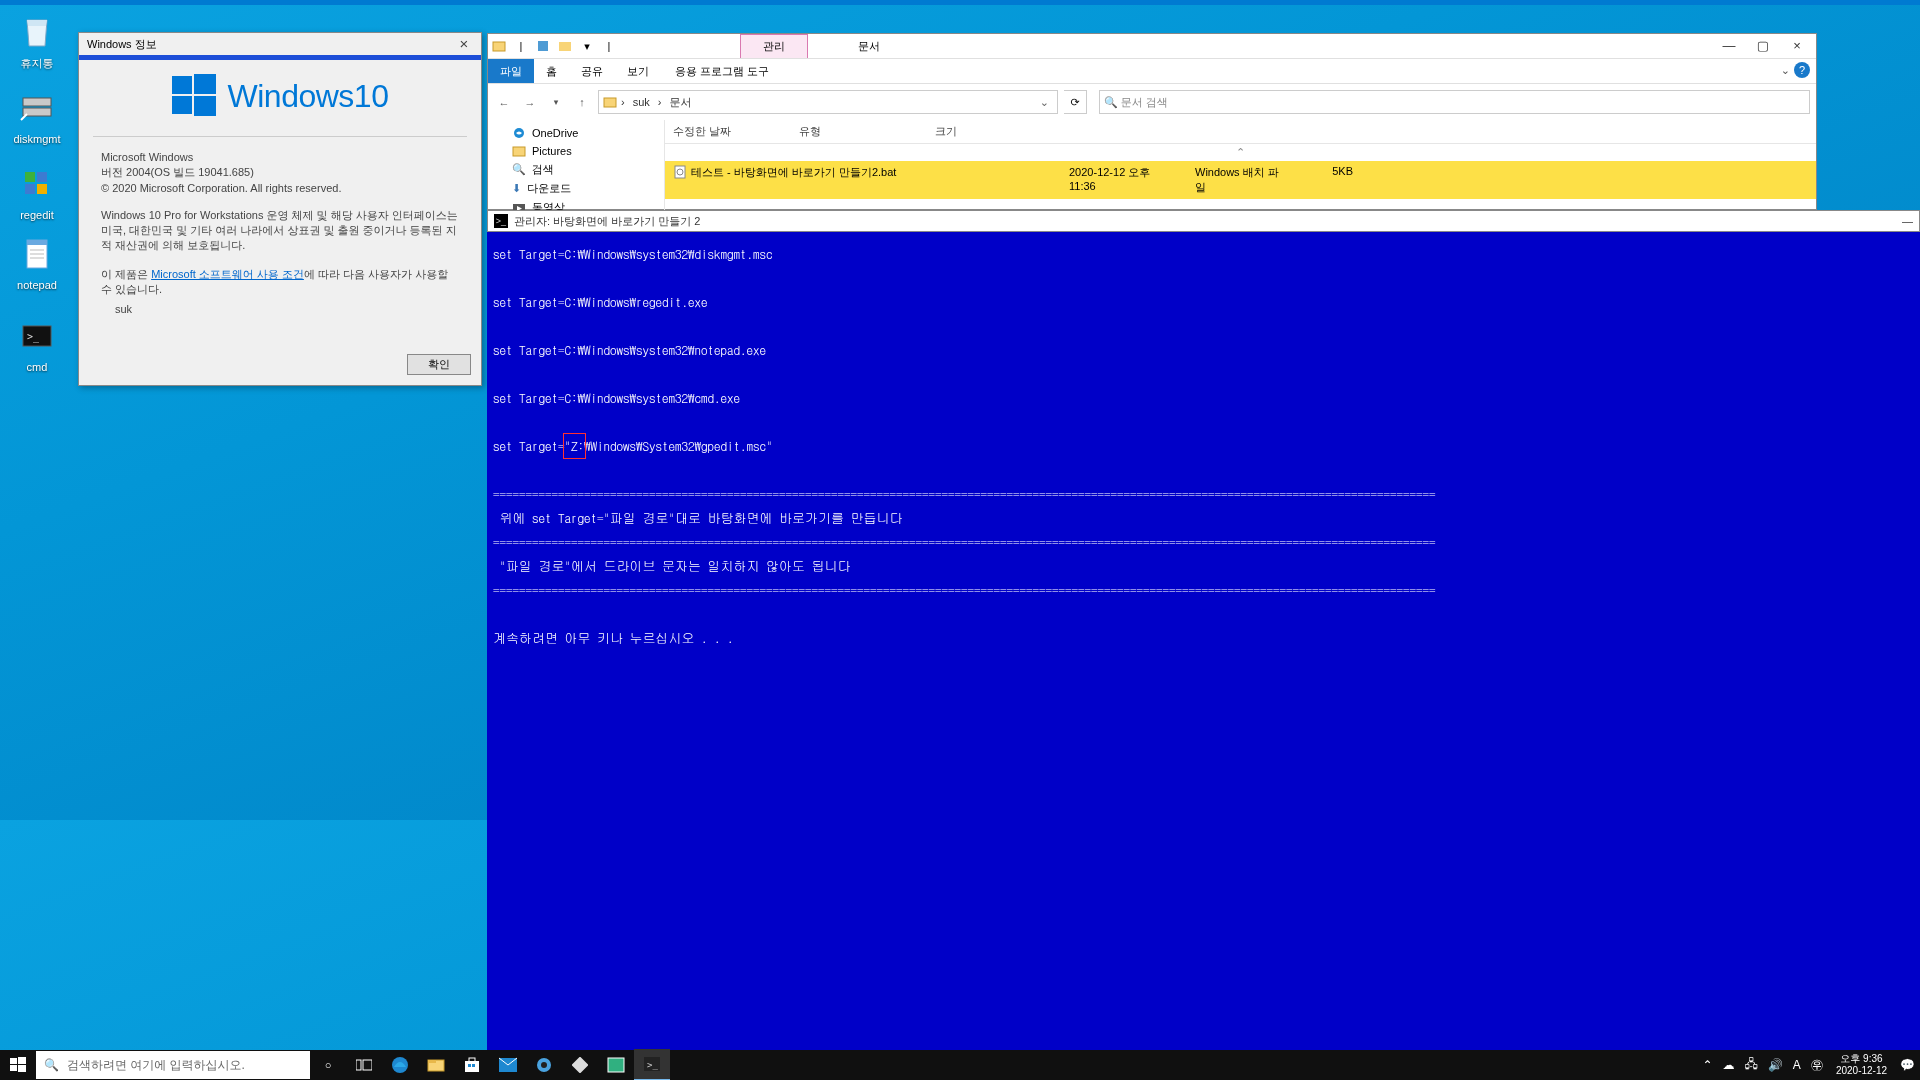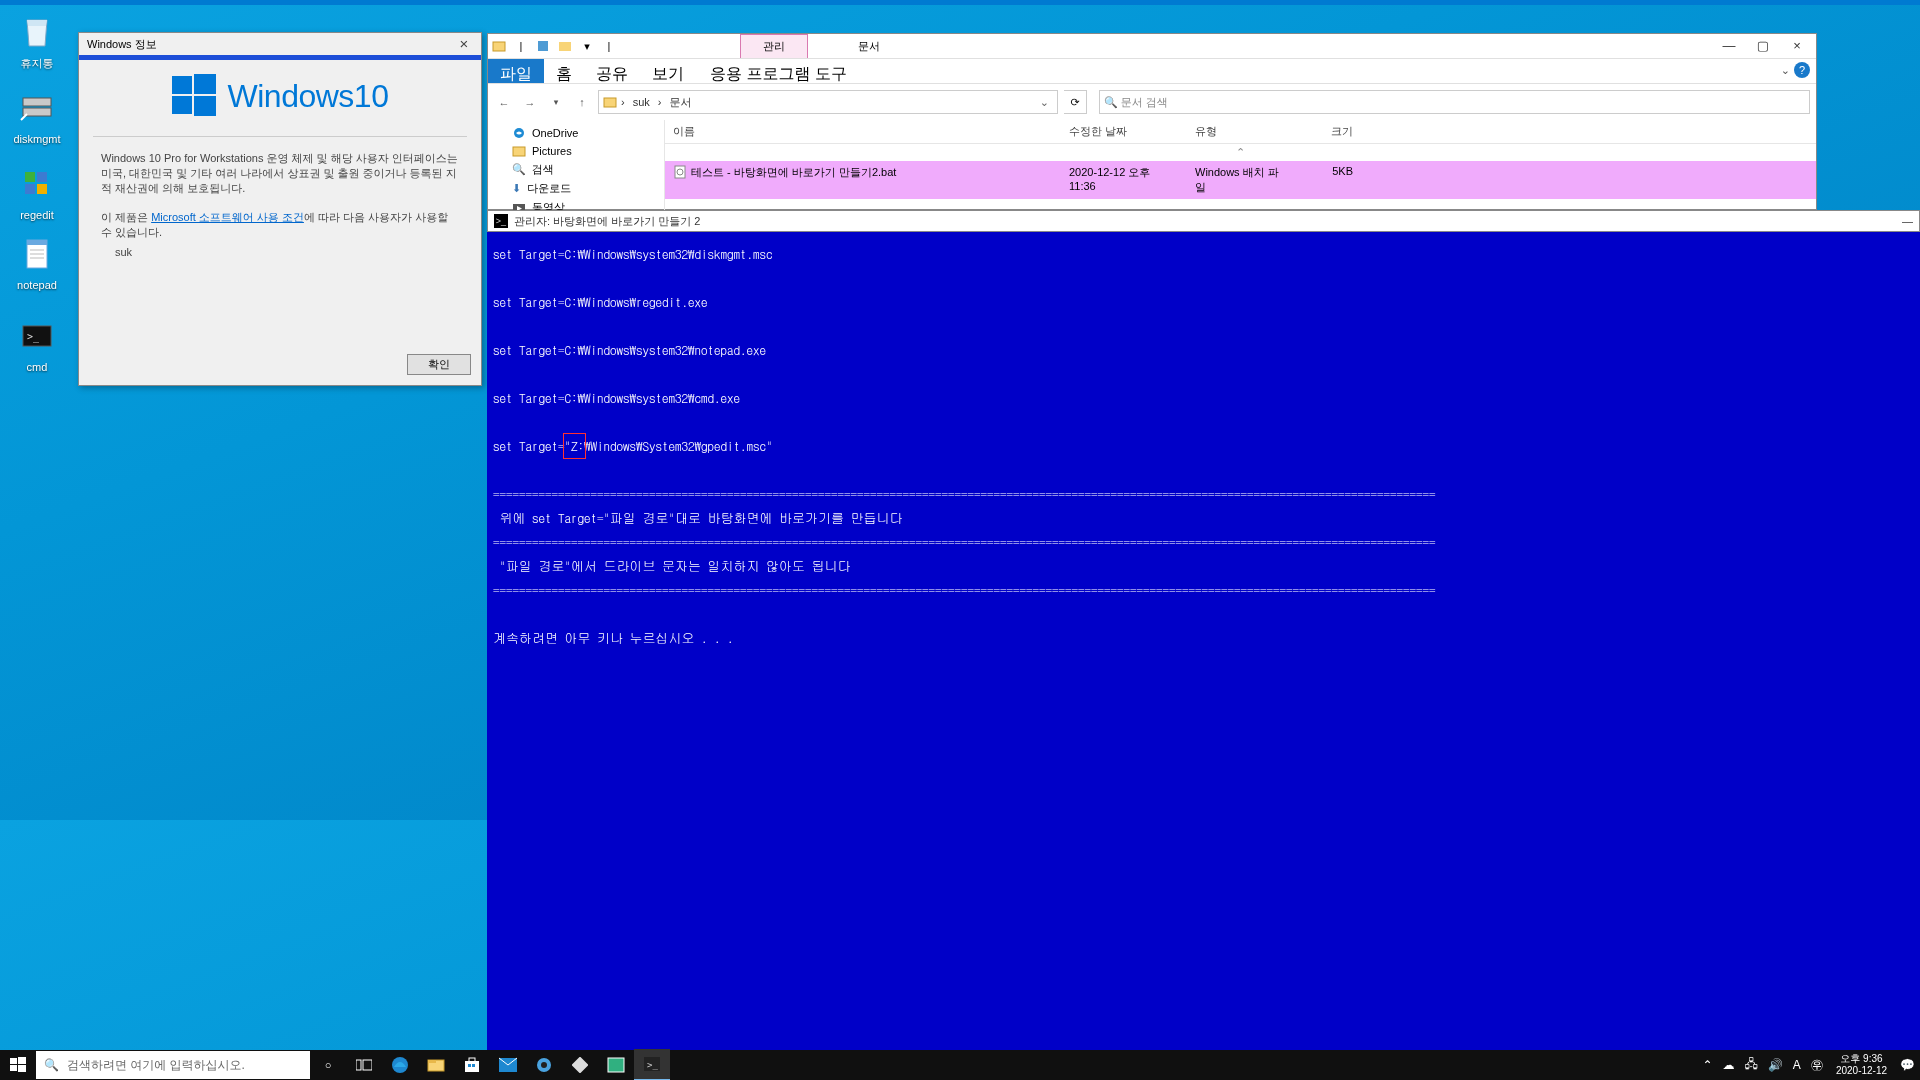--- a/index.html
+++ b/index.html
@@ -32,35 +32,35 @@
 .winver .ok{position:absolute;right:10px;bottom:10px;width:64px;height:21px;border:1px solid #888;background:#e1e1e1;font-size:11px;}
 
 
 .explorer{position:absolute;left:487px;top:33px;right:103px;height:175px;background:#fff;border:1px solid #888;}
 .explorer .qat{height:24px;background:#fff;border-bottom:1px solid #e0e0e0;display:flex;align-items:center;font-size:11px;}
 .explorer .qat .iconbtn{width:22px;height:22px;display:flex;align-items:center;justify-content:center;}
 .explorer .qat .tabhdr{display:flex;margin-left:auto;}
 .explorer .qat .tab{padding:4px 22px;border:1px solid #e0e0e0;border-bottom:none;}
 .explorer .qat .tab.ctx{background:#fbe7f3;border-color:#d979b0;}
 .explorer .ribbon{height:24px;background:#fff;border-bottom:1px solid #e0e0e0;display:flex;align-items:stretch;}
-.explorer .ribbon .rtab{padding:5px 12px;font-size:16px;}
+.explorer .ribbon .rtab{padding:5px 12px;font-size:11px;}
 .explorer .ribbon .file{background:#1979ca;color:#fff;}
 .explorer .addr{height:30px;display:flex;align-items:center;padding:3px 6px;gap:6px;}
 .explorer .addr .navbtn{width:20px;height:20px;display:flex;align-items:center;justify-content:center;color:#555;}
 .explorer .addr .path{flex:0 0 450px;height:22px;border:1px solid #ccc;display:flex;align-items:center;padding:0 4px;font-size:11px;color:#333;}
 .explorer .addr .path span{padding:0 4px;}
 .explorer .addr .refresh{width:22px;height:22px;border:1px solid #ccc;border-left:none;display:flex;align-items:center;justify-content:center;}
 .explorer .addr .search{flex:1;height:22px;border:1px solid #ccc;margin-left:6px;display:flex;align-items:center;padding:0 4px;color:#888;}
 .explorer .main{display:flex;height:calc(100% - 78px);}
 .explorer .tree{width:176px;border-right:1px solid #e6e6e6;padding:4px 0;font-size:11px;}
 .explorer .tree .ti{display:flex;align-items:center;padding:2px 4px 2px 24px;gap:6px;}
 .explorer .list{flex:1;}
 .explorer .cols{display:flex;font-size:11px;color:#444;border-bottom:1px solid #e6e6e6;}
 .explorer .cols div{padding:4px 8px;}
-.explorer .row{display:flex;font-size:11px;background:#f0abfc;}
+.explorer .row{display:flex;font-size:11px;background:#fde047;}
 .explorer .row div{padding:4px 8px;}
 .explorer .wctl{position:absolute;right:2px;top:0;display:flex;}
 .explorer .wctl span{width:34px;height:22px;display:flex;align-items:center;justify-content:center;font-size:13px;color:#333;}
 .explorer .help{position:absolute;right:6px;top:28px;width:16px;height:16px;border-radius:50%;background:#1979ca;color:#fff;font-size:11px;display:flex;align-items:center;justify-content:center;}
 .explorer .chev{position:absolute;right:26px;top:30px;color:#555;}
 
 
 .cmd{position:absolute;left:487px;top:210px;right:0;bottom:0;background:#0000c8;}
 .cmd .tbar{height:20px;background:#fff;border:1px solid #888;display:flex;align-items:center;padding:0 6px;font-size:11px;color:#333;}
 .cmd .tbar .ico{width:14px;height:14px;background:#000;margin-right:6px;display:flex;align-items:center;justify-content:center;color:#ccc;font-size:9px;}
@@ -138,20 +138,25 @@
     <svg width="44" height="44" viewBox="0 0 44 44">
           <rect x="0" y="2" width="20" height="18" fill="#0078d7"></rect>
           <rect x="22" y="0" width="22" height="20" fill="#0078d7"></rect>
           <rect x="0" y="22" width="20" height="18" fill="#0078d7"></rect>
           <rect x="22" y="22" width="22" height="20" fill="#0078d7"></rect>
         </svg>
     <span class="logotext">Windows10</span>
   </div>
   <hr style="margin:0 14px;border:none;border-top:1px solid #ccc">
   <div class="body">
+    <div class="sec">
+      <p>Microsoft Windows</p>
+      <p>버전 2004(OS 빌드 19041.685)</p>
+      <p>© 2020 Microsoft Corporation. All rights reserved.</p>
+    </div>
     <div class="sec">
       <p>Windows 10 Pro for Workstations 운영 체제 및 해당 사용자 인터페이스는 미국, 대한민국 및 기타 여러 나라에서 상표권 및 출원 중이거나 등록된 지적 재산권에 의해 보호됩니다.</p>
     </div>
     <div class="sec">
       <p>
         <span>이 제품은 </span><a href="#">Microsoft 소프트웨어 사용 조건</a><span>에 따라 다음 사용자가 사용할 수 있습니다.</span>
       </p>
       <p style="padding-left:14px;margin-top:6px">suk</p>
     </div>
   </div>
@@ -248,21 +253,20 @@
             </svg>
             <span>동영상</span>
           </div>
       <div class="ti" style="opacity:.6">
             <span>🔗</span>
             <span>링크</span>
           </div>
     </div>
     <div class="list">
       <div class="cols">
-        <div style="width:380px">이름</div>
         <div style="width:110px">수정한 날짜</div>
         <div style="width:92px">유형</div>
         <div style="width:50px;text-align:right">크기</div>
       </div>
       <div style="text-align:center;color:#888;padding:2px">⌃</div>
       <div class="row">
         <div style="width:380px;display:flex;gap:4px">
               <svg width="14" height="14">
                 <rect x="2" y="1" width="10" height="12" fill="#fff" stroke="#888"></rect>
                 <circle cx="7" cy="7" r="3" fill="none" stroke="#888"></circle>

